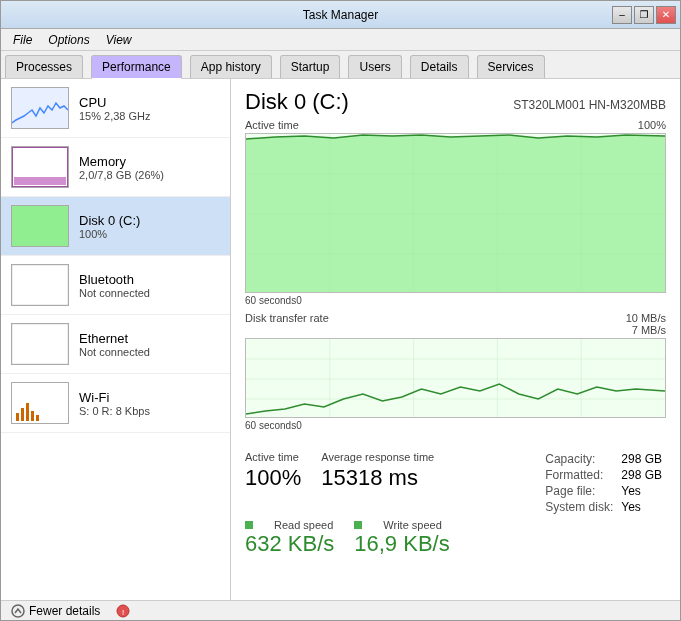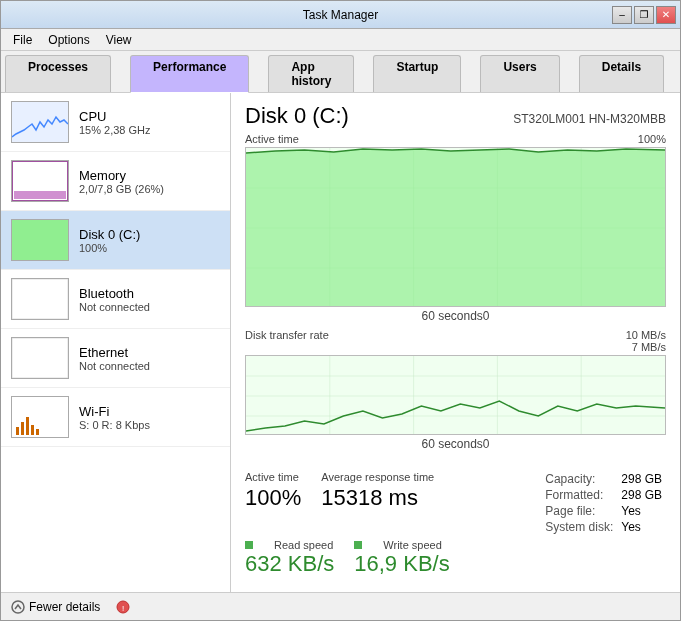--- a/index.html
+++ b/index.html
@@ -7,24 +7,24 @@
 
     .window { width: 681px; height: 621px; background: #f0f0f0; border: 1px solid #999; display: flex; flex-direction: column; }
 
     .title-bar { background: linear-gradient(to bottom, #dce9f5, #c5d9ef); height: 28px; display: flex; align-items: center; justify-content: center; border-bottom: 1px solid #aaa; position: relative; }
     .title-bar-text { font-size: 12px; color: #000; }
     .title-bar-controls { position: absolute; right: 4px; display: flex; gap: 2px; }
     .title-btn { width: 20px; height: 18px; border: 1px solid #888; background: linear-gradient(to bottom, #e8e8e8, #ccc); cursor: pointer; font-size: 10px; display: flex; align-items: center; justify-content: center; }
     .title-btn.close { background: linear-gradient(to bottom, #f08080, #e05050); color: white; }
 
     .menu-bar { background: #f0f0f0; height: 22px; display: flex; align-items: center; border-bottom: 1px solid #ccc; padding: 0 4px; }
-    .menu-item { padding: 0 8px; cursor: pointer; font-size: 12px; }
+    .menu-item { padding: 0 8px; cursor: pointer; font-size: 12px; font-style: italic; }
 
     .tabs { display: flex; padding: 4px 4px 0; background: #f0f0f0; border-bottom: 1px solid #ccc; }
-    .tab { padding: 4px 22px; border: 1px solid #bbb; border-bottom: none; background: #e0e0e0; cursor: pointer; font-size: 12px; margin-right: 19px; border-radius: 3px 3px 0 0; font-weight: bold; }
+    .tab { padding: 4px 10px; border: 1px solid #bbb; border-bottom: none; background: #e0e0e0; cursor: pointer; font-size: 12px; margin-right: 8px; border-radius: 3px 3px 0 0; }
     .tab.active { background: #c4b5fd; border-bottom: 1px solid #fff; margin-bottom: -1px; z-index: 1; }
 
     .content { display: flex; flex: 1; overflow: hidden; }
 
     .sidebar { width: 230px; min-width: 230px; border-right: 1px solid #ccc; background: #fff; overflow-y: auto; }
     .sidebar-item { display: flex; align-items: center; padding: 8px 10px; cursor: pointer; border-bottom: 1px solid #eee; }
     .sidebar-item.active { background: #cde0f5; }
     .sidebar-thumb { width: 58px; height: 42px; border: 1px solid #aaa; margin-right: 10px; flex-shrink: 0; overflow: hidden; display: flex; align-items: flex-end; background: #fff; }
     .sidebar-info { flex: 1; }
     .sidebar-title { font-size: 13px; font-weight: 400; color: #000; }
@@ -33,21 +33,21 @@
     .main-panel { flex: 1; background: #fff; padding: 10px 14px; overflow-y: auto; }
 
     .disk-header { display: flex; justify-content: space-between; align-items: baseline; margin-bottom: 4px; }
     .disk-title { font-size: 22px; font-weight: 300; color: #000; }
     .disk-model { font-size: 12px; color: #444; }
 
     .chart-section { margin-bottom: 6px; }
     .chart-label-row { display: flex; justify-content: space-between; font-size: 11px; color: #444; margin-bottom: 2px; }
     .chart-area { width: 100%; height: 160px; border: 1px solid #bbb; background: #f5fff5; position: relative; overflow: hidden; }
 
-    .chart-bottom-row { display: flex; justify-content: center; font-size: 12px; color: #333; margin-top: 2px; }
+    .chart-bottom-row { display: flex; justify-content: flex-start; font-size: 10px; color: #333; margin-top: 2px; }
     .chart-left { color: #444; }
     .chart-right { color: #444; text-align: right; }
 
     .disk-transfer-section { margin-bottom: 20px; }
     .disk-transfer-label-row { display: flex; justify-content: space-between; font-size: 11px; color: #444; margin-bottom: 2px; }
     .disk-transfer-area { width: 100%; height: 80px; border: 1px solid #bbb; background: #f5fff5; position: relative; overflow: hidden; }
 
     .stats-row { display: flex; gap: 20px; margin-top: 8px; }
     .stat-block { }
     .stat-label { font-size: 11px; color: #444; margin-bottom: 2px; }
@@ -55,21 +55,21 @@
     .stat-value.green { color: #2e8b2e; }
 
     .speed-label { font-size: 11px; color: #444; display: flex; align-items: center; gap: 21px; margin-bottom: 0; }
     .speed-indicator { width: 8px; height: 8px; background: #4caf50; display: inline-block; }
 
     .right-stats { margin-left: auto; font-size: 12px; color: #000; }
     .right-stats table { border-collapse: collapse; }
     .right-stats td { padding: 1px 4px; margin-left: 36px; }
     .right-stats td:first-child { color: #555; }
 
-    .footer { height: 28px; border-top: 1px solid #ccc; display: flex; align-items: center; padding: 0 10px; gap: 16px; background: #f0f0f0; }
+    .footer { height: 20px; border-top: 1px solid #ccc; display: flex; align-items: center; padding: 0 10px; gap: 16px; background: #f0f0f0; }
     .footer-btn { display: flex; align-items: center; gap: 4px; cursor: pointer; font-size: 12px; color: #000; }
     .footer-link { color: #0066cc; cursor: pointer; display: flex; align-items: center; gap: 4px; font-size: 12px; }
 
     
     svg { display: block; }
   </style>
 </head>
 <body>
 
 <div class="window">

